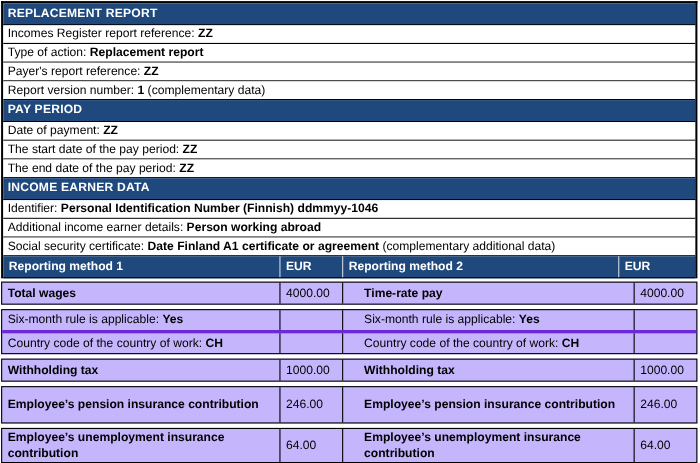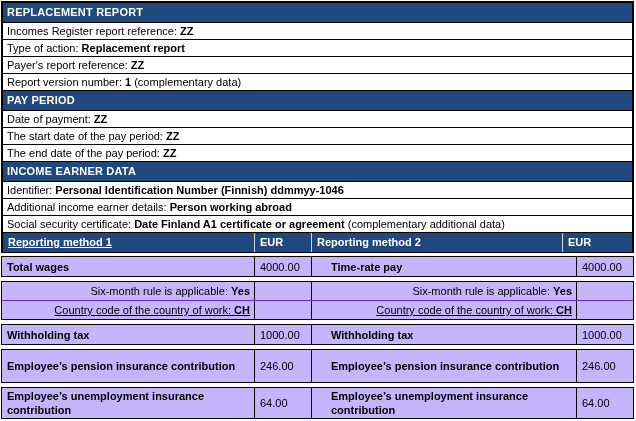--- a/index.html
+++ b/index.html
@@ -12,38 +12,38 @@
   .bar { background:#1F497D; color:#fff; font-weight:bold; height:19px; line-height:19px;
          padding-left:4px; border-bottom:1px solid #000; letter-spacing:.2px; }
   .frow { height:16px; line-height:16px; padding-left:4px; border-bottom:1px solid #000; background:#fff;
           white-space:nowrap; overflow:hidden; }
   .frow b, .pcell b { font-weight:bold; }
 
   
   .pay-head { display:flex; background:#1F497D; color:#fff; font-weight:bold; height:19px;
               line-height:19px; border-bottom:1px solid #000; }
   .pay-head .hc { box-sizing:border-box; padding-left:5px; }
-  .hc1 { width:252px; border-right:1px solid #cfd6e2;text-decoration:underline; }
+  .hc1 { width:252px; border-right:1px solid #cfd6e2; }
   .hc2 { width:57px;  border-right:1px solid #cfd6e2; }
   .hc3 { width:251px; border-right:1px solid #cfd6e2; }
   .hc4 { flex:1; }
 
   
   .pbox { box-sizing:border-box; width:633px; border:1px solid #000; margin-top:4px; background:#c4b5fd; }
   .pbox.first { margin-top:3px; }
   .prow { display:flex; }
-  .prow + .prow { border-top:1px solid #6d28d9;text-decoration:underline; }
+  .prow + .prow { border-top:3px solid #6d28d9; }
   .pcell { box-sizing:border-box; padding:1px 4px 1px 5px; display:flex; align-items:center;
            line-height:14px; }
   .pc1 { width:253px; border-right:1px solid #000; }
   .pc2 { width:57px;  border-right:1px solid #000; }
   .pc3 { width:251px; border-right:1px solid #000;margin-left:14px; }
   .pc4 { flex:1; }
   .r19 .pcell { min-height:19px; }
-  .r18 .pcell { min-height:18px;justify-content:flex-end; }
+  .r18 .pcell { min-height:18px; }
   .r34 .pcell { min-height:32px; }
   .r31 .pcell { min-height:29px; }
   .wrap { white-space:normal; }
 </style>
 </head>
 <body>
 
 <div class="doc">
 
   <div class="main-box">

